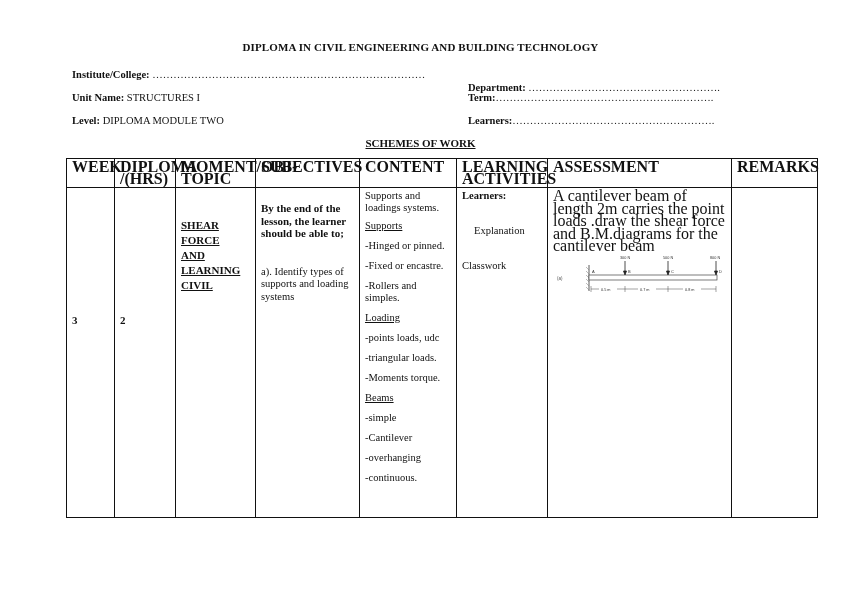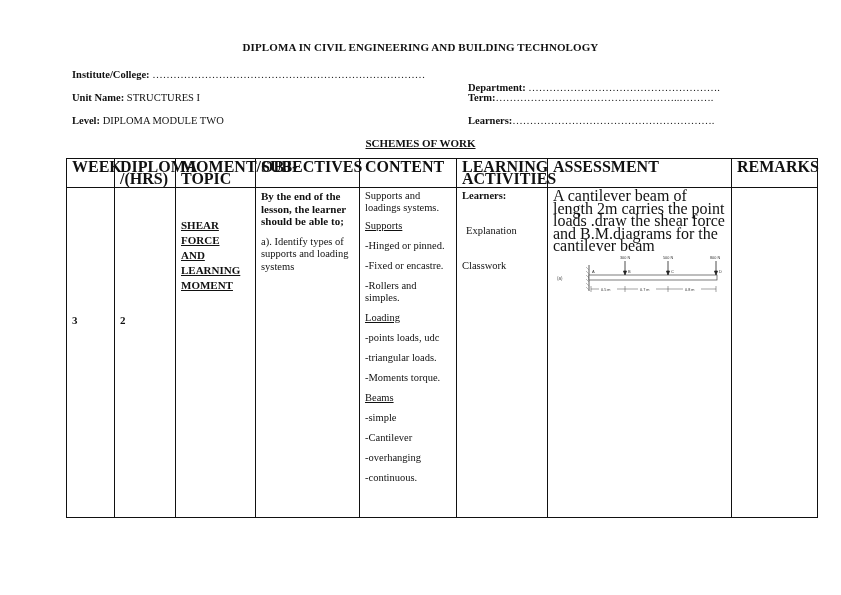--- a/index.html
+++ b/index.html
@@ -13,27 +13,27 @@
                   font-weight:bold; font-size:11px;text-decoration:underline; }
   table.sow { position:absolute; top:158px; left:66px; border-collapse:collapse;
               table-layout:fixed; width:751px; }
   table.sow td, table.sow th { border:1px solid #111; vertical-align:top; padding:2px 5px;
               font-size:10.5px; line-height:12px; text-align:left; }
   table.sow th { font-weight:bold; font-size:16px; line-height:12px; }
   .cell-big { height:325px; }
   .mid-num { font-weight:bold; margin-top:124px; display:block; font-size:11px; }
   .topic { font-weight:bold; text-decoration:underline; margin-top:28px; line-height:15px; font-size:11px; }
   .topic span { display:block; }
-  .obj-bold { font-weight:bold; font-size:11px; line-height:12.5px; }
-  .obj-plain { margin-top:8px; line-height:12.5px; }
+  .obj-bold { font-weight:bold; font-size:11px; line-height:12.5px;margin-top:12px; }
+  .obj-plain { margin-top:26px; line-height:12.5px; }
   .content-list p { margin:0 0 8px 0; line-height:12px; }
   .content-list p.first { margin-bottom:6px; }
   .u { text-decoration:underline; }
   .learn-head { font-weight:bold; margin-bottom:23px; }
-  .learn-item1 { margin-left:4px; margin-bottom:23px; }
+  .learn-item1 { margin-left:12px; margin-bottom:23px; }
   .assess-text { line-height:12.5px; font-size:16px; }
   svg.beam { display:block; margin-top:2px; }
 </style>
 </head>
 <body>
 
 <div class="title">DIPLOMA IN CIVIL ENGINEERING AND BUILDING TECHNOLOGY</div>
 
 <div class="meta-line" style="top:69px;left:72px;">
   <b>Institute/College:</b><span> ……………………………………………………………………</span>
@@ -86,21 +86,21 @@
         </td>
       <td>
           <span class="mid-num">2</span>
         </td>
       <td>
         <div class="topic">
           <span>SHEAR</span>
           <span>FORCE</span>
           <span>AND</span>
           <span>LEARNING</span>
-          <span>MOMENT</span>
+          <span>CIVIL</span>
         </div>
       </td>
       <td>
         <div class="obj-bold">By the end of the lesson, the learner should be able to;</div>
         <div class="obj-plain">a). Identify types of supports and loading systems</div>
       </td>
       <td>
         <div class="content-list">
           <p class="first">Supports and loadings systems.</p>
           <p class="u">Supports</p>

